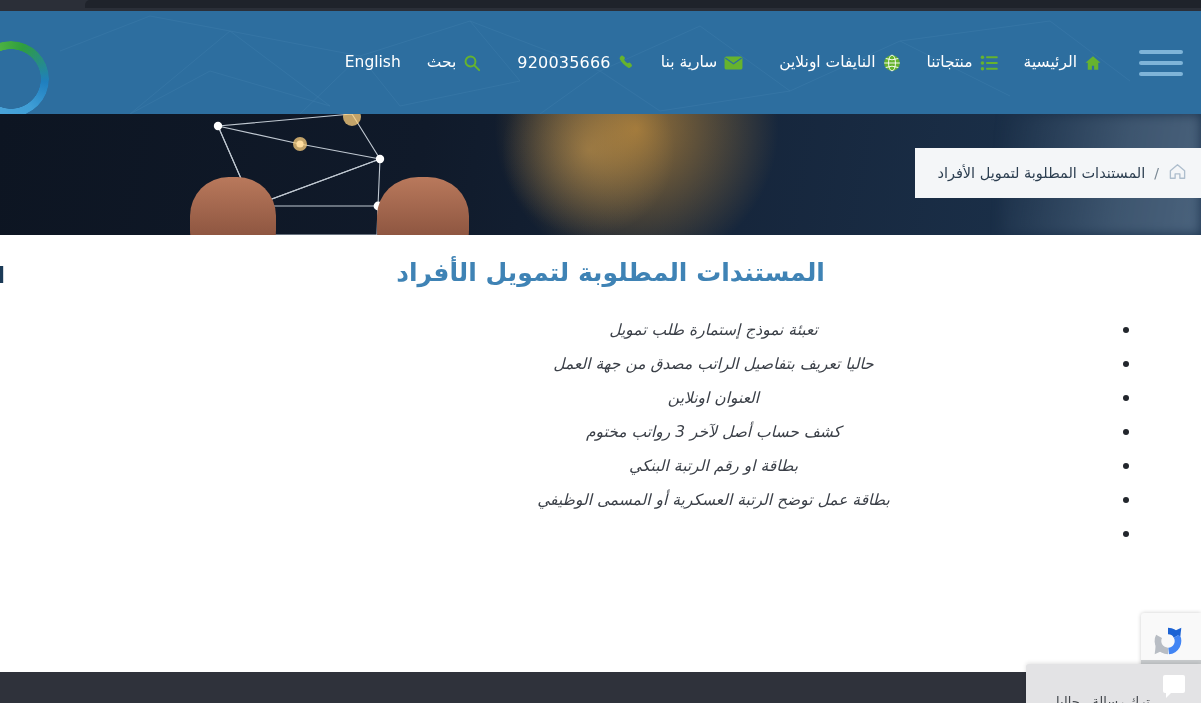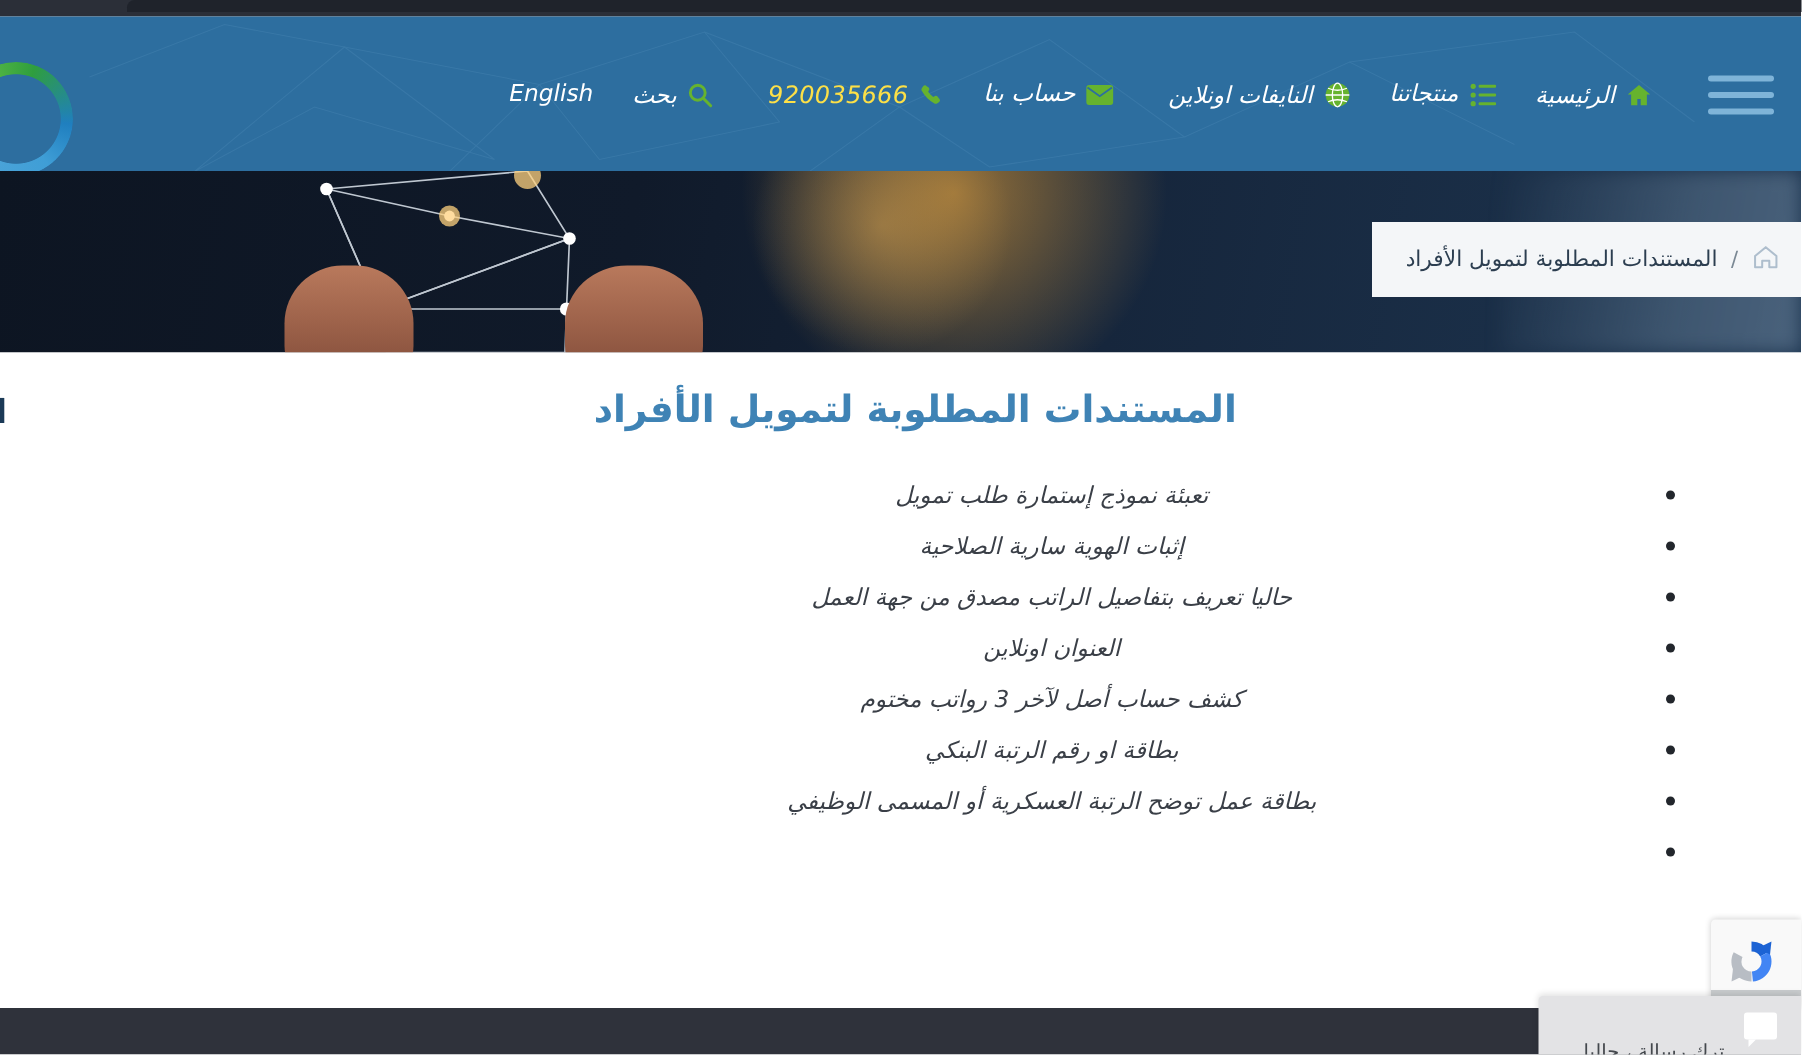--- a/index.html
+++ b/index.html
@@ -84,37 +84,36 @@
   }
   .hamburger span {
     display: block;
     height: 4px; width: 44px;
     background: #7fb4d8;
     border-radius: 2px;
   }
 
   .nav-link {
     display: flex;
-    align-items: flex-end;
+    align-items: center;
     gap: 7px;
     color: #ffffff;
     font-size: 15.5px;
     white-space: nowrap;
     margin: 0 13px;
     cursor: pointer;
     text-decoration: none;
-    font-style: italic;
   }
   .nav-link .ico { display: inline-flex; align-items: center; }
   .nav-link .label { line-height: 1; }
 
   .sep-space { width: 10px; }
 
   .phone-num {
-    color: #fde047;
+    color: #ffffff;
     font-size: 16px;
     direction: ltr;
     letter-spacing: .2px;
   }
 
   
   .hero {
     position: absolute;
     top: 114px; left: 0;
     width: 1201px; height: 121px;
@@ -181,21 +180,21 @@
     padding-left: 20px;
     text-align: center;
     font-size: 25px;
     font-weight: bold;
     color: #3f83b5;
     letter-spacing: .2px;
   }
 
   .doc-list {
     position: absolute;
-    top: 78px; right: 12px;
+    top: 78px; right: 0;
     width: 1077px;
     list-style: none;
     padding-left: 20px;
   }
   .doc-list li {
     position: relative;
     height: 34px;
     line-height: 34px;
     font-size: 15.5px;
     font-style: italic;
@@ -369,21 +368,21 @@
 
     <span class="sep-space"></span>
 
     <a class="nav-link">
       <span class="ico">
         <svg width="19" height="14" viewBox="0 0 24 18" fill="#66b32e">
           <rect x="0.5" y="0.5" width="23" height="17" rx="2.5"></rect>
           <path d="M1.5 2.5 L12 10 L22.5 2.5" stroke="#2d6e9f" stroke-width="1.6" fill="none"></path>
         </svg>
       </span>
-      <span class="label">حساب بنا</span>
+      <span class="label">سارية بنا</span>
     </a>
 
     <a class="nav-link">
       <span class="ico">
         <svg width="17" height="17" viewBox="0 0 24 24" fill="#66b32e">
           <path d="M6.6 2.5c-.8-.6-1.9-.4-2.5.4L2.8 4.6c-.6.8-.7 1.9-.2 2.8 2.6 5 6.9 9.3 11.9 11.9.9.5 2 .4 2.8-.2l1.7-1.3c.8-.6 1-1.7.4-2.5l-2-2.6c-.5-.7-1.5-.9-2.3-.5l-1.7.9c-1.9-1.3-3.5-2.9-4.8-4.8l.9-1.7c.4-.8.2-1.8-.5-2.3z"></path>
         </svg>
       </span>
       <span class="phone-num">920035666</span>
     </a>
@@ -444,21 +443,20 @@
 </div>
 
 <div class="content">
 
   <div class="left-clip">ا</div>
 
   <h1 class="page-title">المستندات المطلوبة لتمويل الأفراد</h1>
 
   <ul class="doc-list">
       <li><span class="bullet"></span><span class="txt">تعبئة نموذج إستمارة طلب تمويل</span></li>
-      <li><span class="bullet"></span><span class="txt">إثبات الهوية سارية الصلاحية</span></li>
       <li><span class="bullet"></span><span class="txt">حاليا تعريف بتفاصيل الراتب مصدق من جهة العمل</span></li>
       <li><span class="bullet"></span><span class="txt">العنوان اونلاين</span></li>
       <li><span class="bullet"></span><span class="txt">كشف حساب أصل لآخر 3 رواتب مختوم</span></li>
       <li><span class="bullet"></span><span class="txt">بطاقة او رقم الرتبة البنكي</span></li>
       <li><span class="bullet"></span><span class="txt">بطاقة عمل توضح الرتبة العسكرية أو المسمى الوظيفي</span></li>
       <li><span class="bullet"></span></li>
     </ul>
 </div>
 
 <div class="footer"></div>

